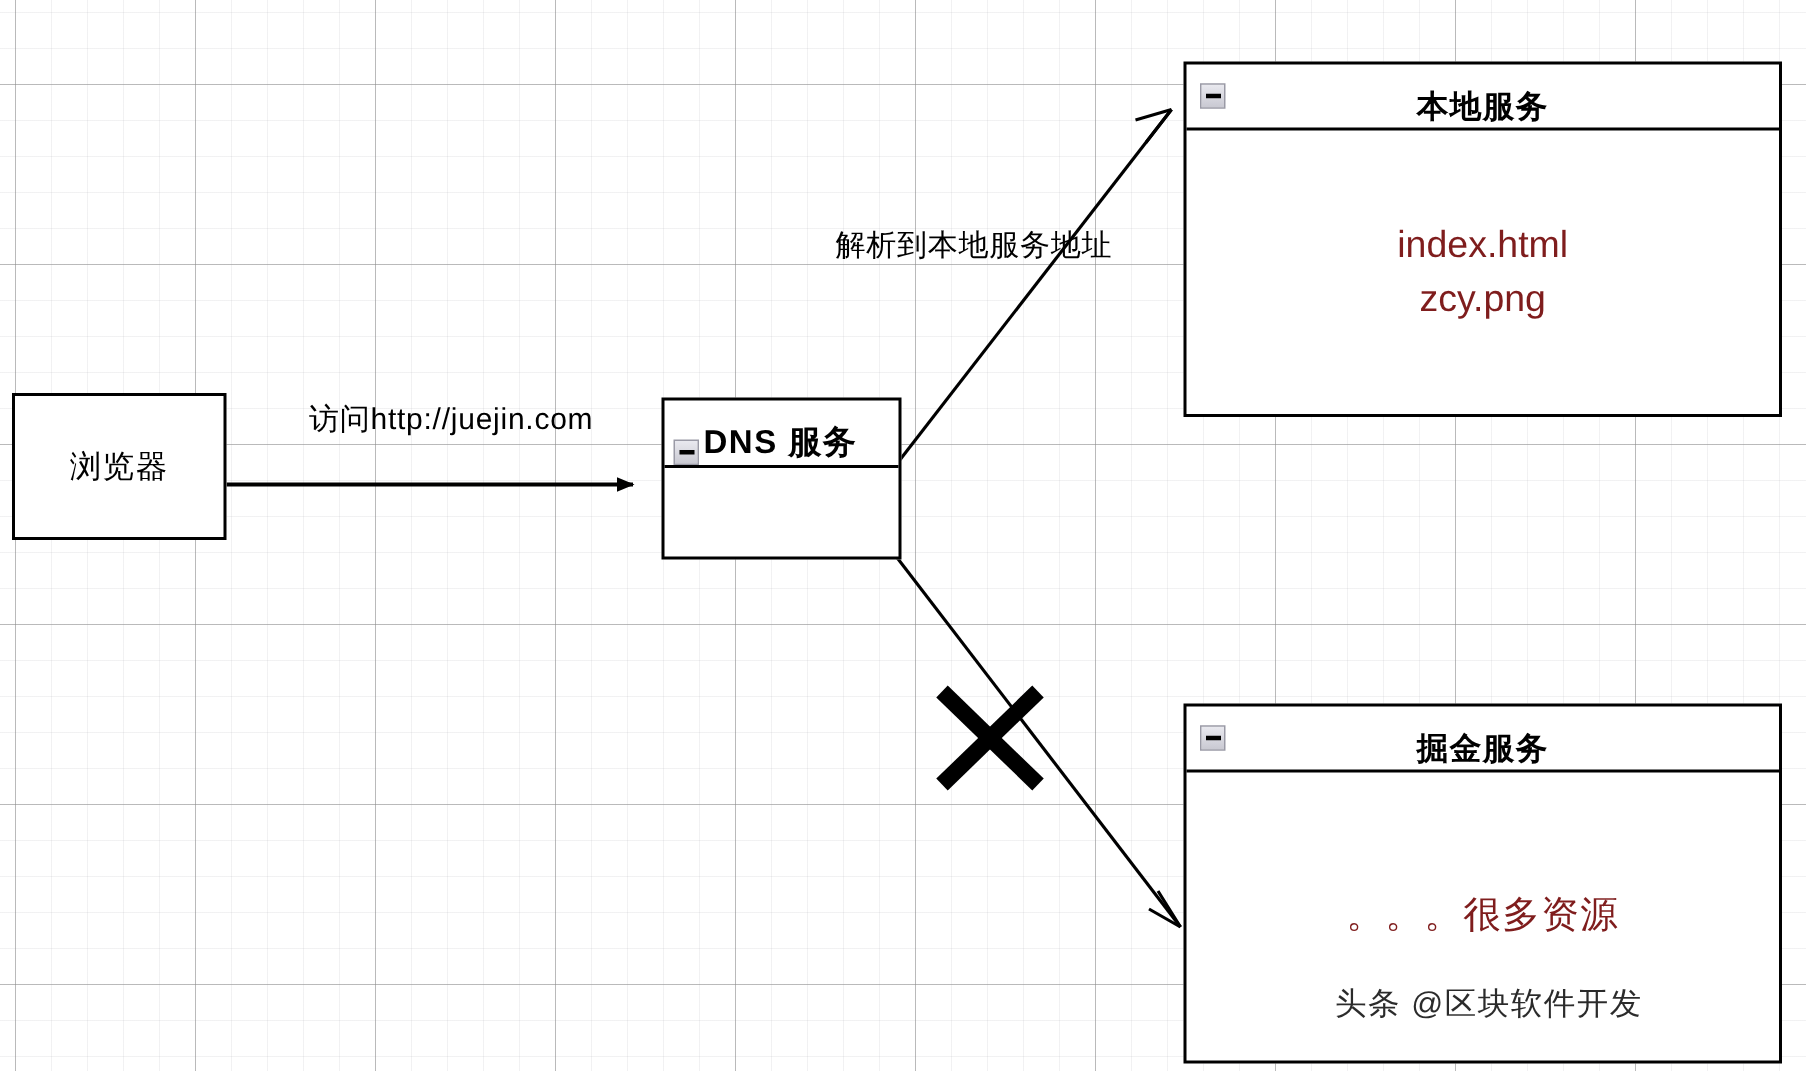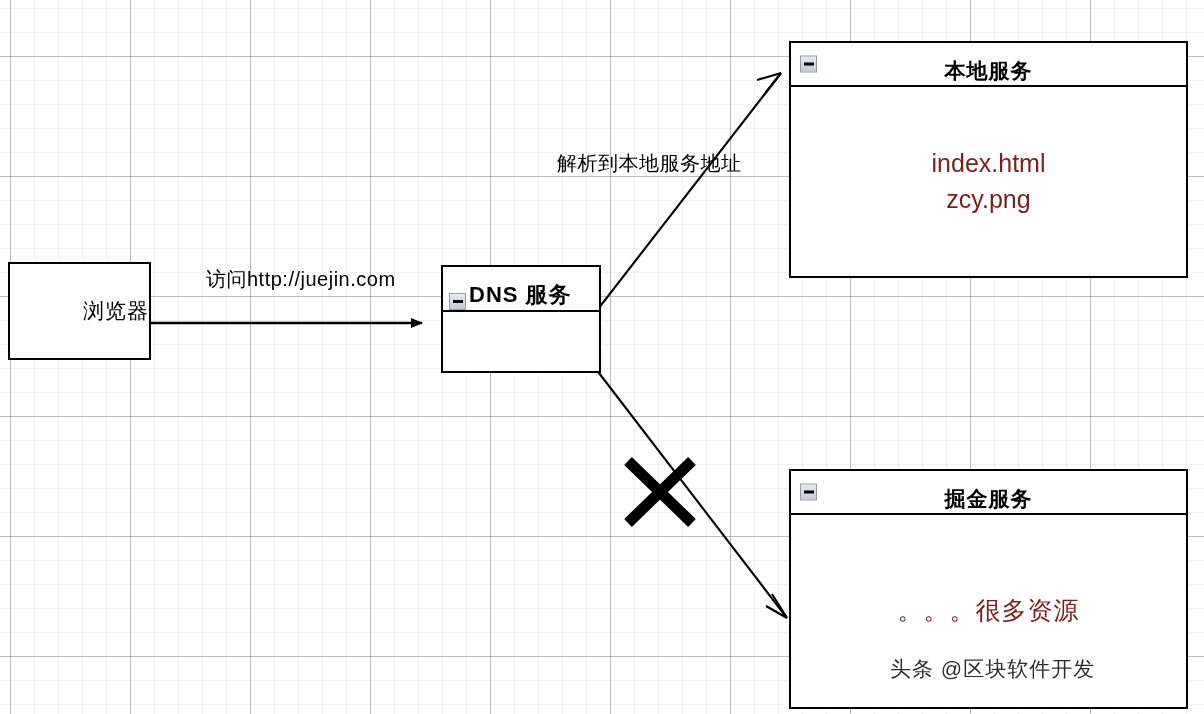--- a/index.html
+++ b/index.html
@@ -26,21 +26,21 @@
   
   .box {
     position: absolute;
     background: #ffffff;
     border: 2.5px solid #000000;
     box-sizing: border-box;
   }
   .plain-box {
     display: flex;
     align-items: center;
-    justify-content: flex-end;
+    justify-content: center;
   }
   .plain-box .box-label {
     font-size: 21px;
     color: #000;
     letter-spacing: 1px;
   }
 
   
   .comp-header {
     position: relative;

